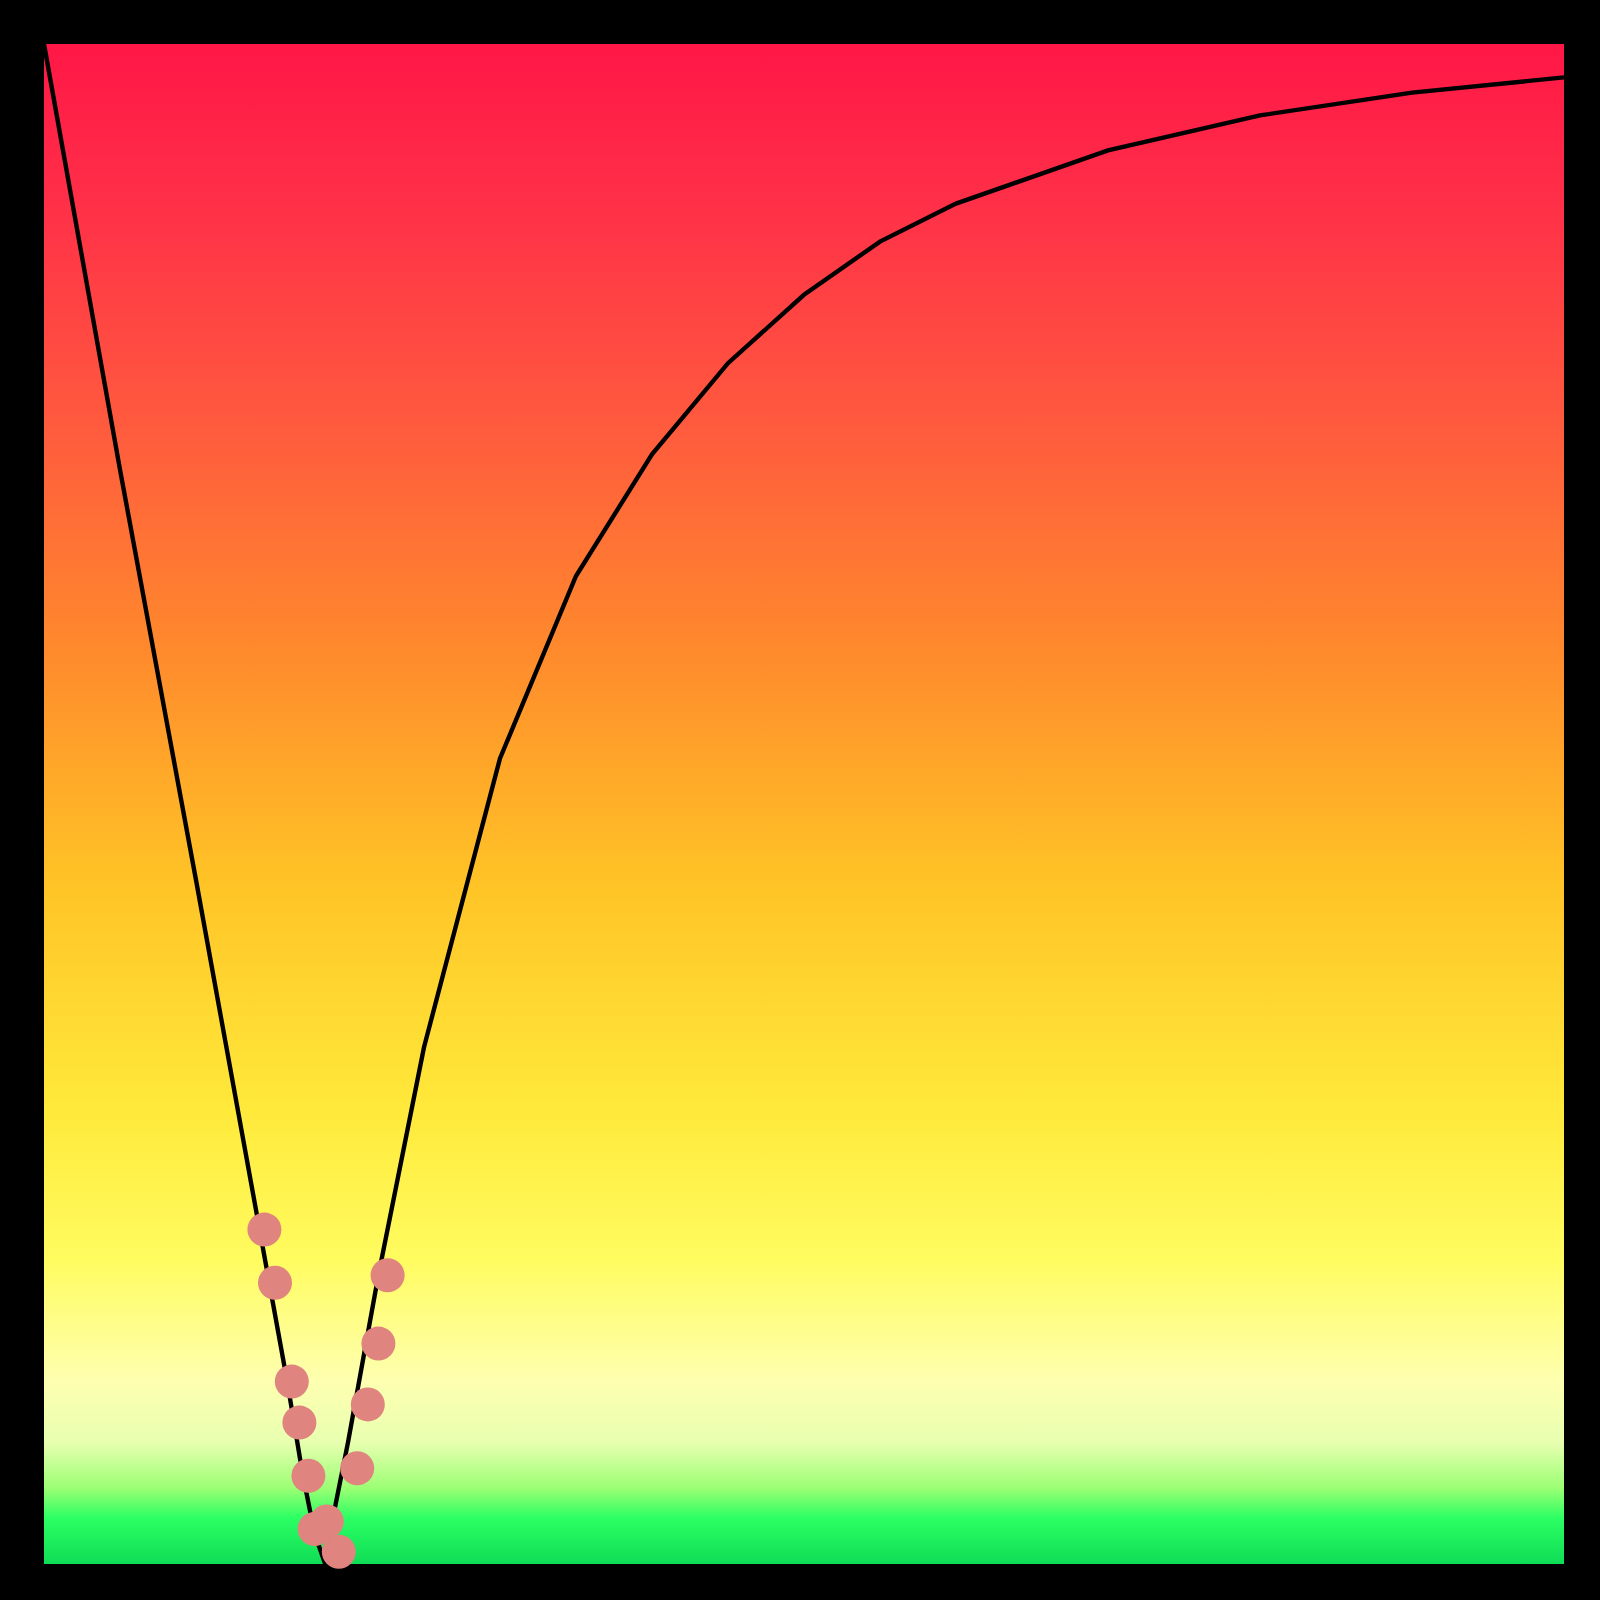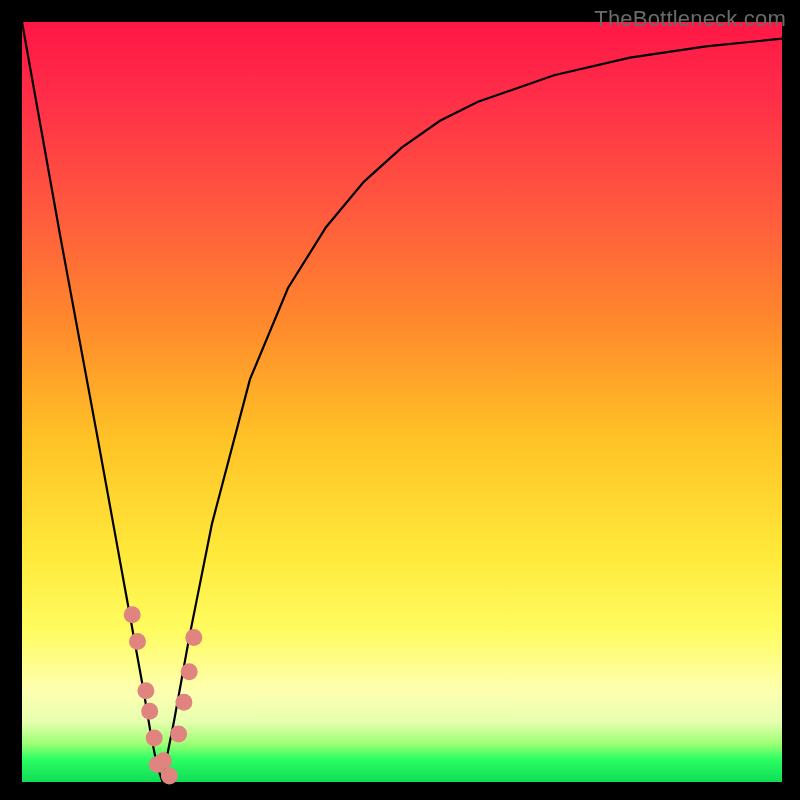--- a/index.html
+++ b/index.html
@@ -79,14 +79,13 @@
           <circle cx="135.3" cy="742.5" r="8.5" class="marker"></circle>
           <circle cx="141.4" cy="738.7" r="8.5" class="marker"></circle>
           <circle cx="147.4" cy="753.9" r="8.5" class="marker"></circle>
           <circle cx="156.6" cy="712.1" r="8.5" class="marker"></circle>
           <circle cx="161.9" cy="680.2" r="8.5" class="marker"></circle>
           <circle cx="167.2" cy="649.8" r="8.5" class="marker"></circle>
           <circle cx="171.8" cy="615.6" r="8.5" class="marker"></circle>
         </g>
     </svg>
   </div>
-  <div class="watermark">TheBottleneck.com</div>
 </div>
 
 </body></html>

